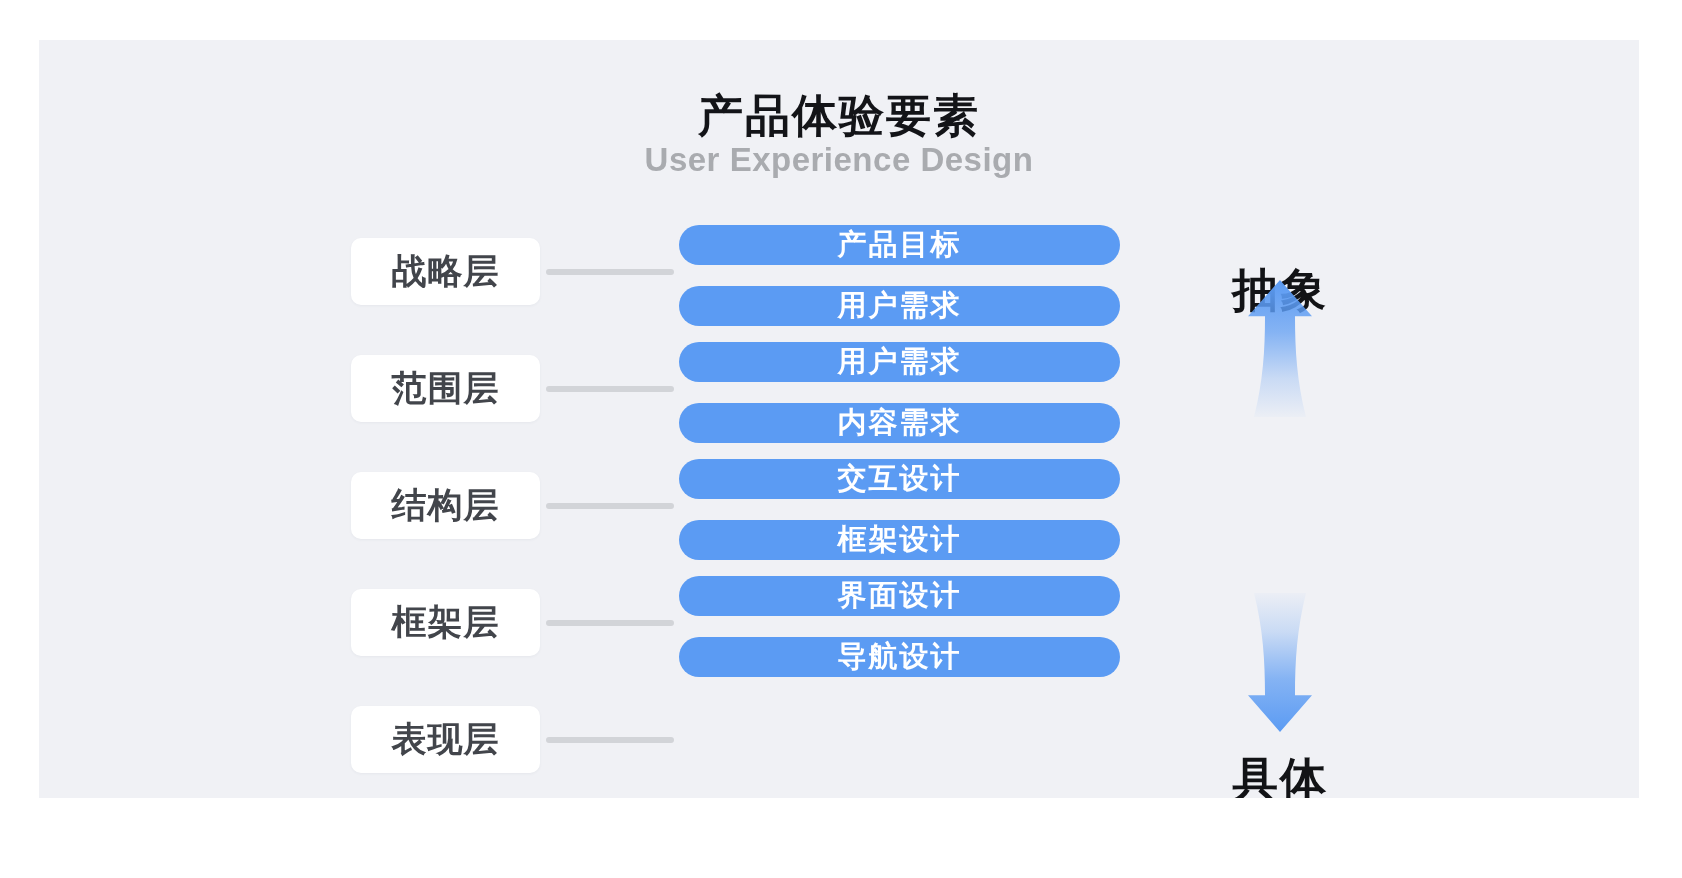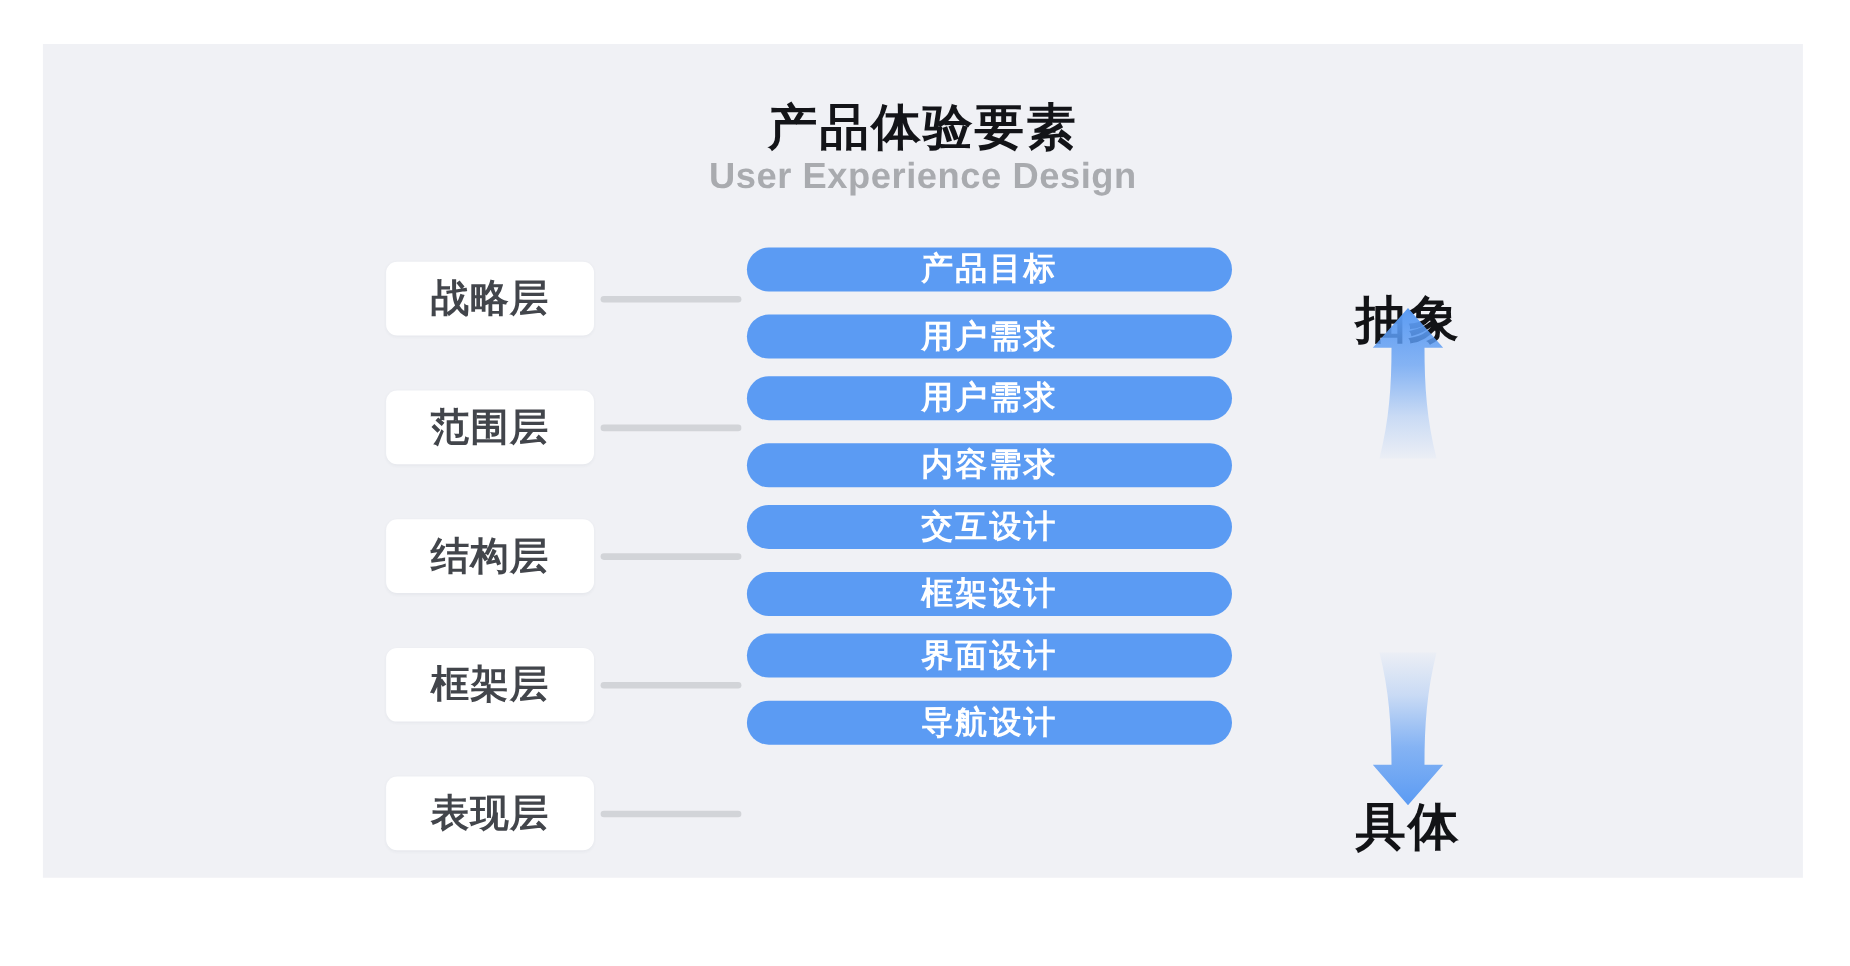--- a/index.html
+++ b/index.html
@@ -33,21 +33,21 @@
     margin-left:6px;margin-right:5px;}
   .items{display:flex;gap:21px;width:441px;height:93px;flex-direction:column;}
   .item{flex:1;background:var(--blue);border-radius:26px;
     display:flex;align-items:center;justify-content:center;
     color:#ffffff;font-size:29px;font-weight:700;letter-spacing:2px;}
 
   .axis{position:absolute;left:1131px;top:0;width:220px;height:810px;}
   .axis-label{position:absolute;left:0;width:100%;text-align:center;
     font-size:46px;font-weight:700;color:var(--axis-text);letter-spacing:2px;line-height:1;}
   .axis-label.top{top:182px;margin-top:45px;}
-  .axis-label.bottom{top:688px;text-align:center;}
+  .axis-label.bottom{top:716px;text-align:center;}
   .arrow{position:absolute;left:78px;width:64px;color:var(--blue);}
   .arrow.up{top:240px;height:137px;}
   .arrow.down{top:553px;height:139px;}
 </style>
 </head>
 <body>
 
 <div class="canvas">
   <div class="panel">
 

